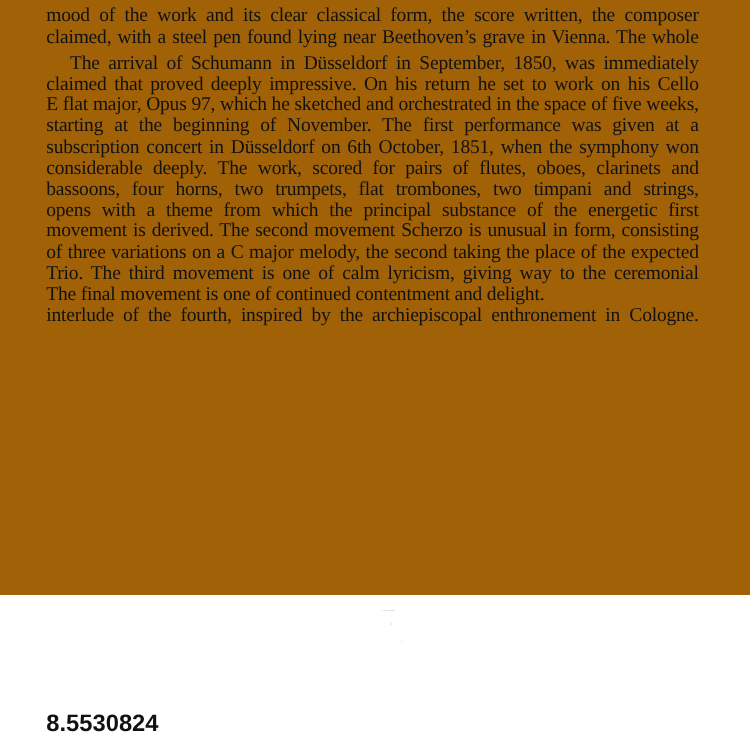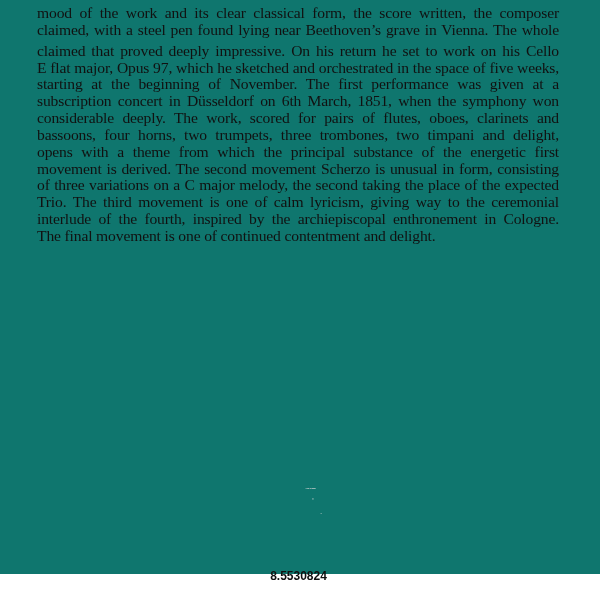--- a/index.html
+++ b/index.html
@@ -1,59 +1,60 @@
 <!DOCTYPE html>
 <html><head>
 <meta charset="utf-8">
 <style>
   html, body { margin: 0; padding: 0; background: #ffffff; }
   body { width: 600px; height: 600px; position: relative; overflow: hidden; }
-  .page { position: absolute; left: 0; top: 0; width: 600px; height: 574px; background: #0f766e; }
+  .page { position: absolute; left: 0; top: 0; width: 600px; height: 476px; background: #a16207; }
   .text-block {
     position: absolute; left: 37px; top: 5px; width: 522px;
     font-family: "Liberation Serif", "DejaVu Serif", serif;
     font-size: 15.6px; line-height: 16.85px; color: #111;
     letter-spacing: -0.15px;
   }
   .para { margin: 0; text-align: justify; }
   .para + .para { margin-top: 4px; }
   .line { display: block; text-align: justify; text-align-last: justify; white-space: nowrap; }
   .line.last { text-align-last: left; }
   .line span { white-space: normal; }
   .it { }
   .footer {
     position: absolute; left: 37px; right: 40px; top: 569px;
     font-family: "Liberation Sans", "DejaVu Sans", sans-serif;
-    font-weight: bold; font-size: 12px; color: #111;
-    display: flex; justify-content: center;
+    font-weight: bold; font-size: 19px; color: #111;
+    display: flex; justify-content: flex-start;
   }
   .artifact { position: absolute; color: #d8d8d8; font-size: 7px; font-family: "DejaVu Sans", sans-serif; }
 </style>
 </head>
 <body>
 
 <div class="page">
   <div class="text-block" id="text-block">
       <div class="para">
         <span class="line"><span>mood of the work and its clear classical form, the score written, the composer</span></span>
         <span class="line"><span>claimed, with a steel pen found lying near Beethoven’s grave in Vienna.  The whole</span></span>
       </div>
       <div class="para">
+        <span class="line" style="padding-left: 19px;"><span>The arrival of Schumann in Düsseldorf in September, 1850, was immediately</span></span>
         <span class="line"><span>claimed that proved deeply impressive.  On his return he set to work on his </span><span class="it">Cello</span></span>
         <span class="line"><span class="it">E flat major, Opus 97</span><span>, which he sketched and orchestrated in the space of five weeks,</span></span>
         <span class="line"><span>starting at the beginning of November.  The first performance was given at a</span></span>
-        <span class="line"><span>subscription concert in Düsseldorf on 6th March, 1851, when the symphony won</span></span>
+        <span class="line"><span>subscription concert in Düsseldorf on 6th October, 1851, when the symphony won</span></span>
         <span class="line"><span>considerable deeply.  The work, scored for pairs of flutes, oboes, clarinets and</span></span>
-        <span class="line"><span>bassoons, four horns, two trumpets, three trombones, two timpani and delight,</span></span>
+        <span class="line"><span>bassoons, four horns, two trumpets, flat trombones, two timpani and strings,</span></span>
         <span class="line"><span>opens with a theme from which the principal substance of the energetic first</span></span>
         <span class="line"><span>movement is derived.  The second movement </span><span class="it">Scherzo</span><span> is unusual in form, consisting</span></span>
         <span class="line"><span>of three variations on a C major melody, the second taking the place of the expected</span></span>
         <span class="line"><span class="it">Trio</span><span>.  The third movement is one of calm lyricism, giving way to the ceremonial</span></span>
+        <span class="line last"><span>The final movement is one of continued contentment and delight.</span></span>
         <span class="line"><span>interlude of the fourth, inspired by the archiepiscopal enthronement in Cologne.</span></span>
-        <span class="line last"><span>The final movement is one of continued contentment and delight.</span></span>
       </div>
     </div>
 
   <div class="artifact" style="left:305px; top:483px;">.ــ.ـ</div>
   <div class="artifact" style="left:312px; top:497px;">'</div>
   <div class="artifact" style="left:320px; top:510px;">·</div>
 
   <div class="footer">
     <span>8.553082</span>
     <span>4</span>

